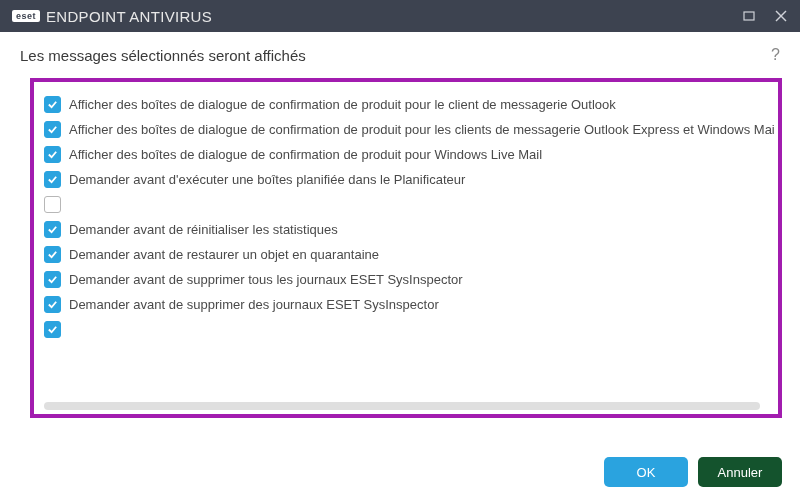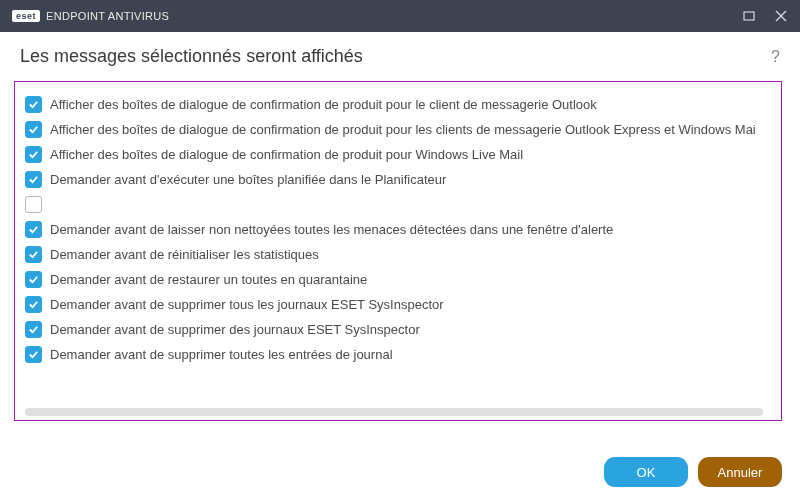--- a/index.html
+++ b/index.html
@@ -1,38 +1,38 @@
 <!DOCTYPE html>
 <html><head>
 <meta charset="utf-8">
 <style>
   * { box-sizing: border-box; margin: 0; padding: 0; }
   html, body { width: 800px; height: 500px; font-family: "Segoe UI", Arial, sans-serif; background: #fff; overflow: hidden; }
   .titlebar { height: 32px; background: #3d4350; display: flex; align-items: center; padding: 12px 12px; color: #e8e8e8; }
   .titlebar .brand { display: flex; align-items: center; gap: 6px; }
   .titlebar .brand-badge { background: #fff; color: #3d4350; font-size: 9px; font-weight: bold; padding: 1px 4px; border-radius: 2px; letter-spacing: 0.5px; }
-  .titlebar .brand-text { font-size: 11px; font-weight: 300; letter-spacing: 0.3px; }
+  .titlebar .brand-text { font-size: 15px; font-weight: 300; letter-spacing: 0.3px; }
   .titlebar .window-controls { margin-left: auto; display: flex; gap: 18px; align-items: center; }
   .titlebar .win-btn { width: 14px; height: 14px; display: flex; align-items: center; justify-content: center; cursor: pointer; }
   .titlebar svg { stroke: #cfd2d8; }
   .header { padding: 14px 20px 10px 20px; display: flex; align-items: center; }
-  .header h1 { font-size: 18px; font-weight: 400; color: #3a3a3a; }
+  .header h1 { font-size: 15px; font-weight: 400; color: #3a3a3a; }
   .header .help { margin-left: auto; color: #888; font-size: 16px; cursor: pointer; }
-  .list-wrap { margin: 4px 18px 0 14px; border: 1px solid #a21caf; height: 340px; position: relative; }
+  .list-wrap { margin: 4px 18px 0 30px; border: 4px solid #a21caf; height: 340px; position: relative; }
   .list-scroll { position: absolute; inset: 0; overflow-y: scroll; padding: 10px 6px 10px 10px; }
   .row { display: flex; align-items: center; gap: 8px; padding: 4px 0; white-space: nowrap; }
   .chk { width: 17px; height: 17px; border: 1px solid #b7b7b7; border-radius: 3px; flex: 0 0 auto; display: flex; align-items: center; justify-content: center; cursor: pointer; background: #fff; }
   .chk.checked { background: #2aa3df; border-color: #2aa3df; }
   .chk.checked svg { display: block; }
   .chk svg { display: none; }
   .row-label { font-size: 13px; color: #4a4a4a; }
   .footer { position: absolute; bottom: 0; left: 0; right: 0; height: 56px; display: flex; align-items: center; justify-content: flex-end; gap: 10px; padding: 0 18px; }
-  .btn { min-width: 84px; height: 30px; border: none; border-radius: 11px; font-size: 13px; color: #fff; cursor: pointer; padding: 0 18px; }
+  .btn { min-width: 84px; height: 30px; border: none; border-radius: 5px; font-size: 13px; color: #fff; cursor: pointer; padding: 0 18px; }
   .btn-primary { background: #2aa3df; }
-  .btn-secondary { background: #a16207; }
+  .btn-secondary { background: #14532d; }
   
   .list-scroll::-webkit-scrollbar { width: 10px; height: 10px; }
   .list-scroll::-webkit-scrollbar-thumb { background: #c9c9c9; border-radius: 4px; }
   .list-scroll::-webkit-scrollbar-track { background: #f1f1f1; }
   .hscroll-fake { position:absolute; left:10px; right:18px; bottom:4px; height:8px; background:#c9c9c9; border-radius:4px; opacity:0.6; }
 </style>
 </head>
 <body>
 
 <div class="titlebar">
@@ -96,37 +96,29 @@
       </div>
       <div class="row">
         <div class="chk"></div>
       </div>
       <div class="row">
         <div class="chk checked">
           <svg width="11" height="11" viewBox="0 0 12 12">
             <polyline points="2,6 5,9 10,3" fill="none" stroke="#fff" stroke-width="2"></polyline>
           </svg>
         </div>
-        <span class="row-label">Demander avant de laisser non nettoyées toutes les menaces détectées dans une fenêtre d'alerte</span>
-      </div>
-      <div class="row">
-        <div class="chk checked">
-          <svg width="11" height="11" viewBox="0 0 12 12">
-            <polyline points="2,6 5,9 10,3" fill="none" stroke="#fff" stroke-width="2"></polyline>
-          </svg>
-        </div>
         <span class="row-label">Demander avant de réinitialiser les statistiques</span>
       </div>
       <div class="row">
         <div class="chk checked">
           <svg width="11" height="11" viewBox="0 0 12 12">
             <polyline points="2,6 5,9 10,3" fill="none" stroke="#fff" stroke-width="2"></polyline>
           </svg>
         </div>
-        <span class="row-label">Demander avant de restaurer un toutes en quarantaine</span>
+        <span class="row-label">Demander avant de restaurer un objet en quarantaine</span>
       </div>
       <div class="row">
         <div class="chk checked">
           <svg width="11" height="11" viewBox="0 0 12 12">
             <polyline points="2,6 5,9 10,3" fill="none" stroke="#fff" stroke-width="2"></polyline>
           </svg>
         </div>
         <span class="row-label">Demander avant de supprimer tous les journaux ESET SysInspector</span>
       </div>
       <div class="row">
@@ -136,21 +128,20 @@
           </svg>
         </div>
         <span class="row-label">Demander avant de supprimer des journaux ESET SysInspector</span>
       </div>
       <div class="row">
         <div class="chk checked">
           <svg width="11" height="11" viewBox="0 0 12 12">
             <polyline points="2,6 5,9 10,3" fill="none" stroke="#fff" stroke-width="2"></polyline>
           </svg>
         </div>
-        <span class="row-label">Demander avant de supprimer toutes les entrées de journal</span>
       </div>
     </div>
   <div class="hscroll-fake"></div>
 </div>
 
 <div class="footer">
   <button class="btn btn-primary">OK</button>
   <button class="btn btn-secondary">Annuler</button>
 </div>
 

